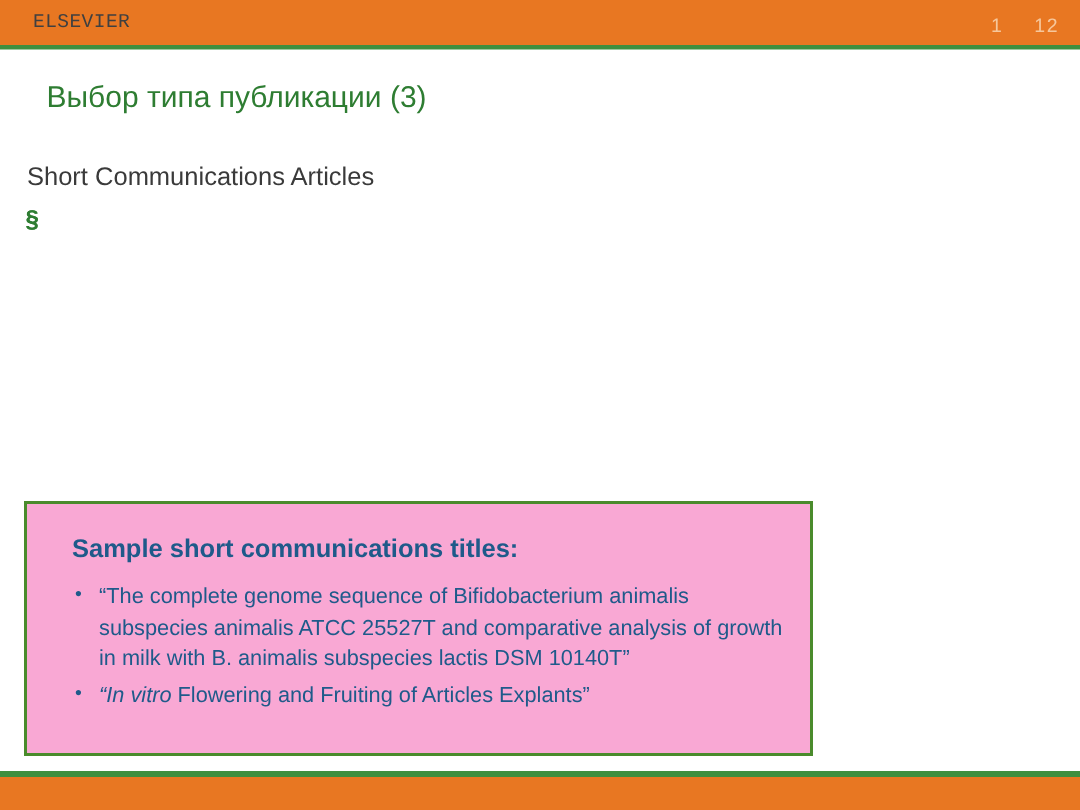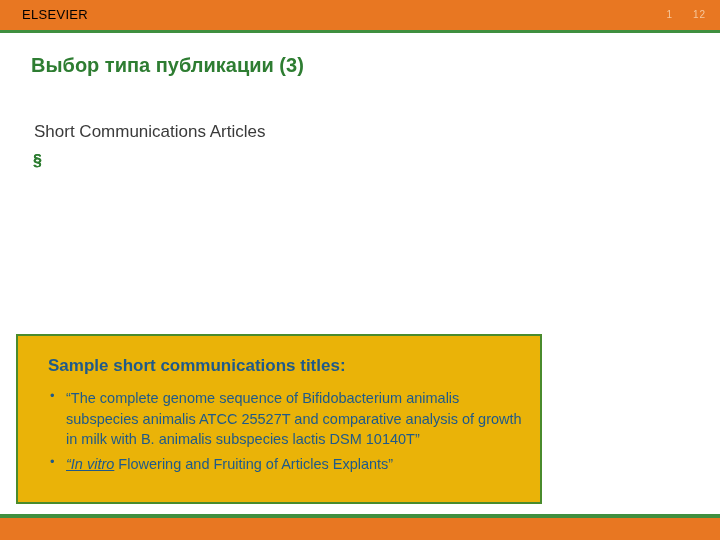--- a/index.html
+++ b/index.html
@@ -26,32 +26,32 @@
     position: absolute;
     left: 0; top: 0;
     width: 720px;
     height: 30px;
     background: #e87722;
   }
   .brand {
     position: absolute;
     left: 22px;
     top: 7px;
-    color: #000000;
-    font-family: Liberation Sans, sans-serif;
+    color: #404040;
+    font-family: Liberation Mono, monospace;
     font-size: 13px;
     letter-spacing: 0.3px;
     text-align: center;
   }
   .page-num-group {
     position: absolute;
     right: 14px;
     top: 9px;
     color: #f6c79c;
-    font-size: 10px;
+    font-size: 13px;
     letter-spacing: 1px;
   }
   .page-num-group .sep {
     margin: 0 8px;
   }
   .top-rule {
     position: absolute;
     left: 0;
     top: 30px;
     width: 720px;
@@ -59,30 +59,29 @@
     background: #3f8f3f;
   }
   
   .slide-title {
     position: absolute;
     left: 31px;
     top: 54px;
     width: 650px;
     color: #2e7d32;
     font-size: 20px;
-    font-weight: bold;
+    font-weight: normal;
   }
   
   .body {
     position: absolute;
-    left: 32px;
+    left: 16px;
     top: 108px;
     width: 640px;
     color: #333333;
-    margin-top: 14px;
   }
   .lead {
     font-size: 17px;
     color: #3a3a3a;
     margin: 0 0 8px 2px;
   }
   ul.bullets {
     list-style: none;
     margin: 0;
     padding: 0;
@@ -104,21 +103,21 @@
     font-weight: bold;
   }
   
   .sample-box {
     position: absolute;
     left: 16px;
     top: 334px;
     width: 526px;
     height: 170px;
     border: 2px solid #4a8b2c;
-    background: #eab308;
+    background: #f9a8d4;
     box-sizing: border-box;
   }
   .sample-box .box-title {
     position: absolute;
     left: 30px;
     top: 20px;
     font-size: 17px;
     font-weight: bold;
     color: #1f5a8a;
   }
@@ -141,21 +140,20 @@
   }
   .sample-list li .dot {
     position: absolute;
     left: 20px;
     top: -1px;
     font-size: 13px;
     color: #1f5a8a;
   }
   .italic {
     font-style: italic;
-    text-decoration: underline;
   }
   
   .bottom-rule {
     position: absolute;
     left: 0;
     top: 514px;
     width: 720px;
     height: 4px;
     background: #3f8f3f;
   }

